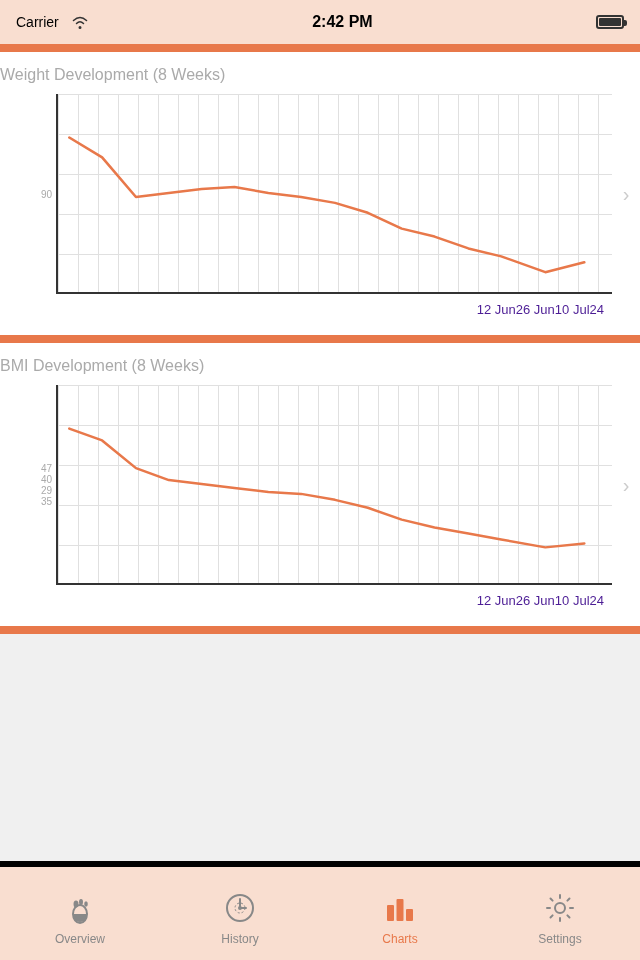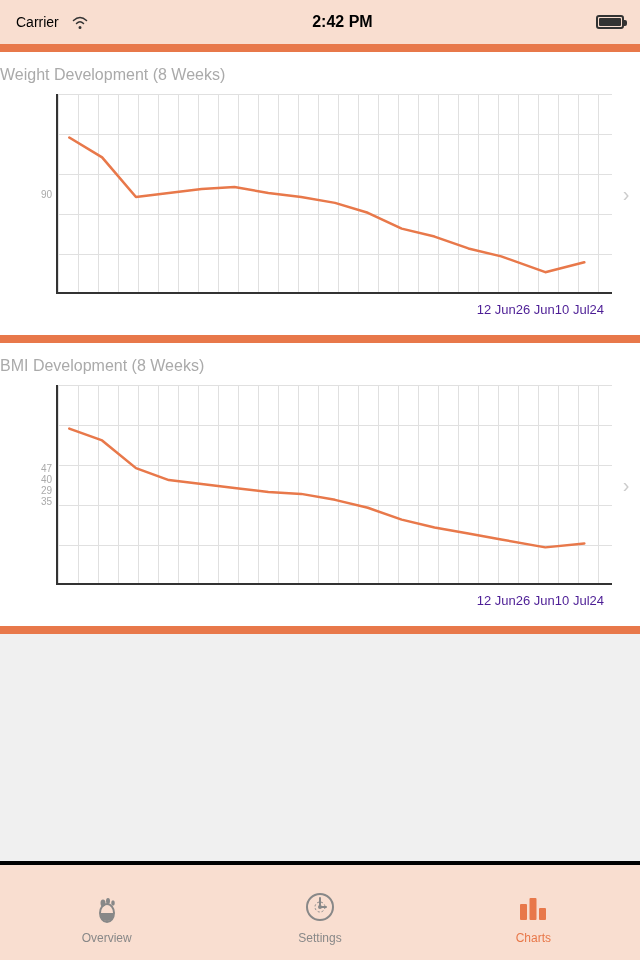--- a/index.html
+++ b/index.html
@@ -146,21 +146,21 @@
       width: 100%; height: 100%;
       z-index: 2;
     }
 
     
     .tab-bar {
       position: absolute;
       bottom: 0; left: 0; right: 0;
       height: 99px;
       background: #f9ded0;
-      border-top: 4px solid #000000;
+      border-top: 6px solid #000000;
       display: flex;
       align-items: center;
     }
     .tab-item {
       flex: 1;
       display: flex;
       flex-direction: column;
       align-items: center;
       justify-content: center;
       gap: 6px;
@@ -292,28 +292,39 @@
   <div class="tab-item">
     <div class="tab-icon">
       <svg width="34" height="34" viewBox="0 0 34 34">
         <circle cx="17" cy="17" r="13" fill="none" stroke="#888" stroke-width="2"></circle>
         <circle cx="17" cy="17" r="2" fill="#888"></circle>
         <line x1="17" y1="17" x2="17" y2="8" stroke="#888" stroke-width="2" stroke-linecap="round"></line>
         <line x1="17" y1="17" x2="23" y2="17" stroke="#888" stroke-width="2" stroke-linecap="round"></line>
         <circle cx="17" cy="17" r="5" fill="none" stroke="#888" stroke-width="1" stroke-dasharray="2,2"></circle>
       </svg>
     </div>
-    <span class="tab-label">Settings</span>
+    <span class="tab-label">History</span>
   </div>
 
   <div class="tab-item">
     <div class="tab-icon">
       <svg width="34" height="34" viewBox="0 0 34 34">
         <rect x="4" y="14" width="7" height="16" fill="#e8784a" rx="1"></rect>
         <rect x="13.5" y="8" width="7" height="22" fill="#e8784a" rx="1"></rect>
         <rect x="23" y="18" width="7" height="12" fill="#e8784a" rx="1"></rect>
       </svg>
     </div>
     <span class="tab-label active">Charts</span>
   </div>
 
+  <div class="tab-item">
+    <div class="tab-icon">
+      <svg width="34" height="34" viewBox="0 0 34 34">
+        <circle cx="17" cy="17" r="5" fill="none" stroke="#888" stroke-width="2"></circle>
+        <path d="M17 4 L17 7 M17 27 L17 30 M4 17 L7 17 M27 17 L30 17
+                 M7.5 7.5 L9.6 9.6 M24.4 24.4 L26.5 26.5
+                 M26.5 7.5 L24.4 9.6 M9.6 24.4 L7.5 26.5" stroke="#888" stroke-width="2" stroke-linecap="round"></path>
+      </svg>
+    </div>
+    <span class="tab-label">Settings</span>
+  </div>
 
 </div>
 
 </body></html>

